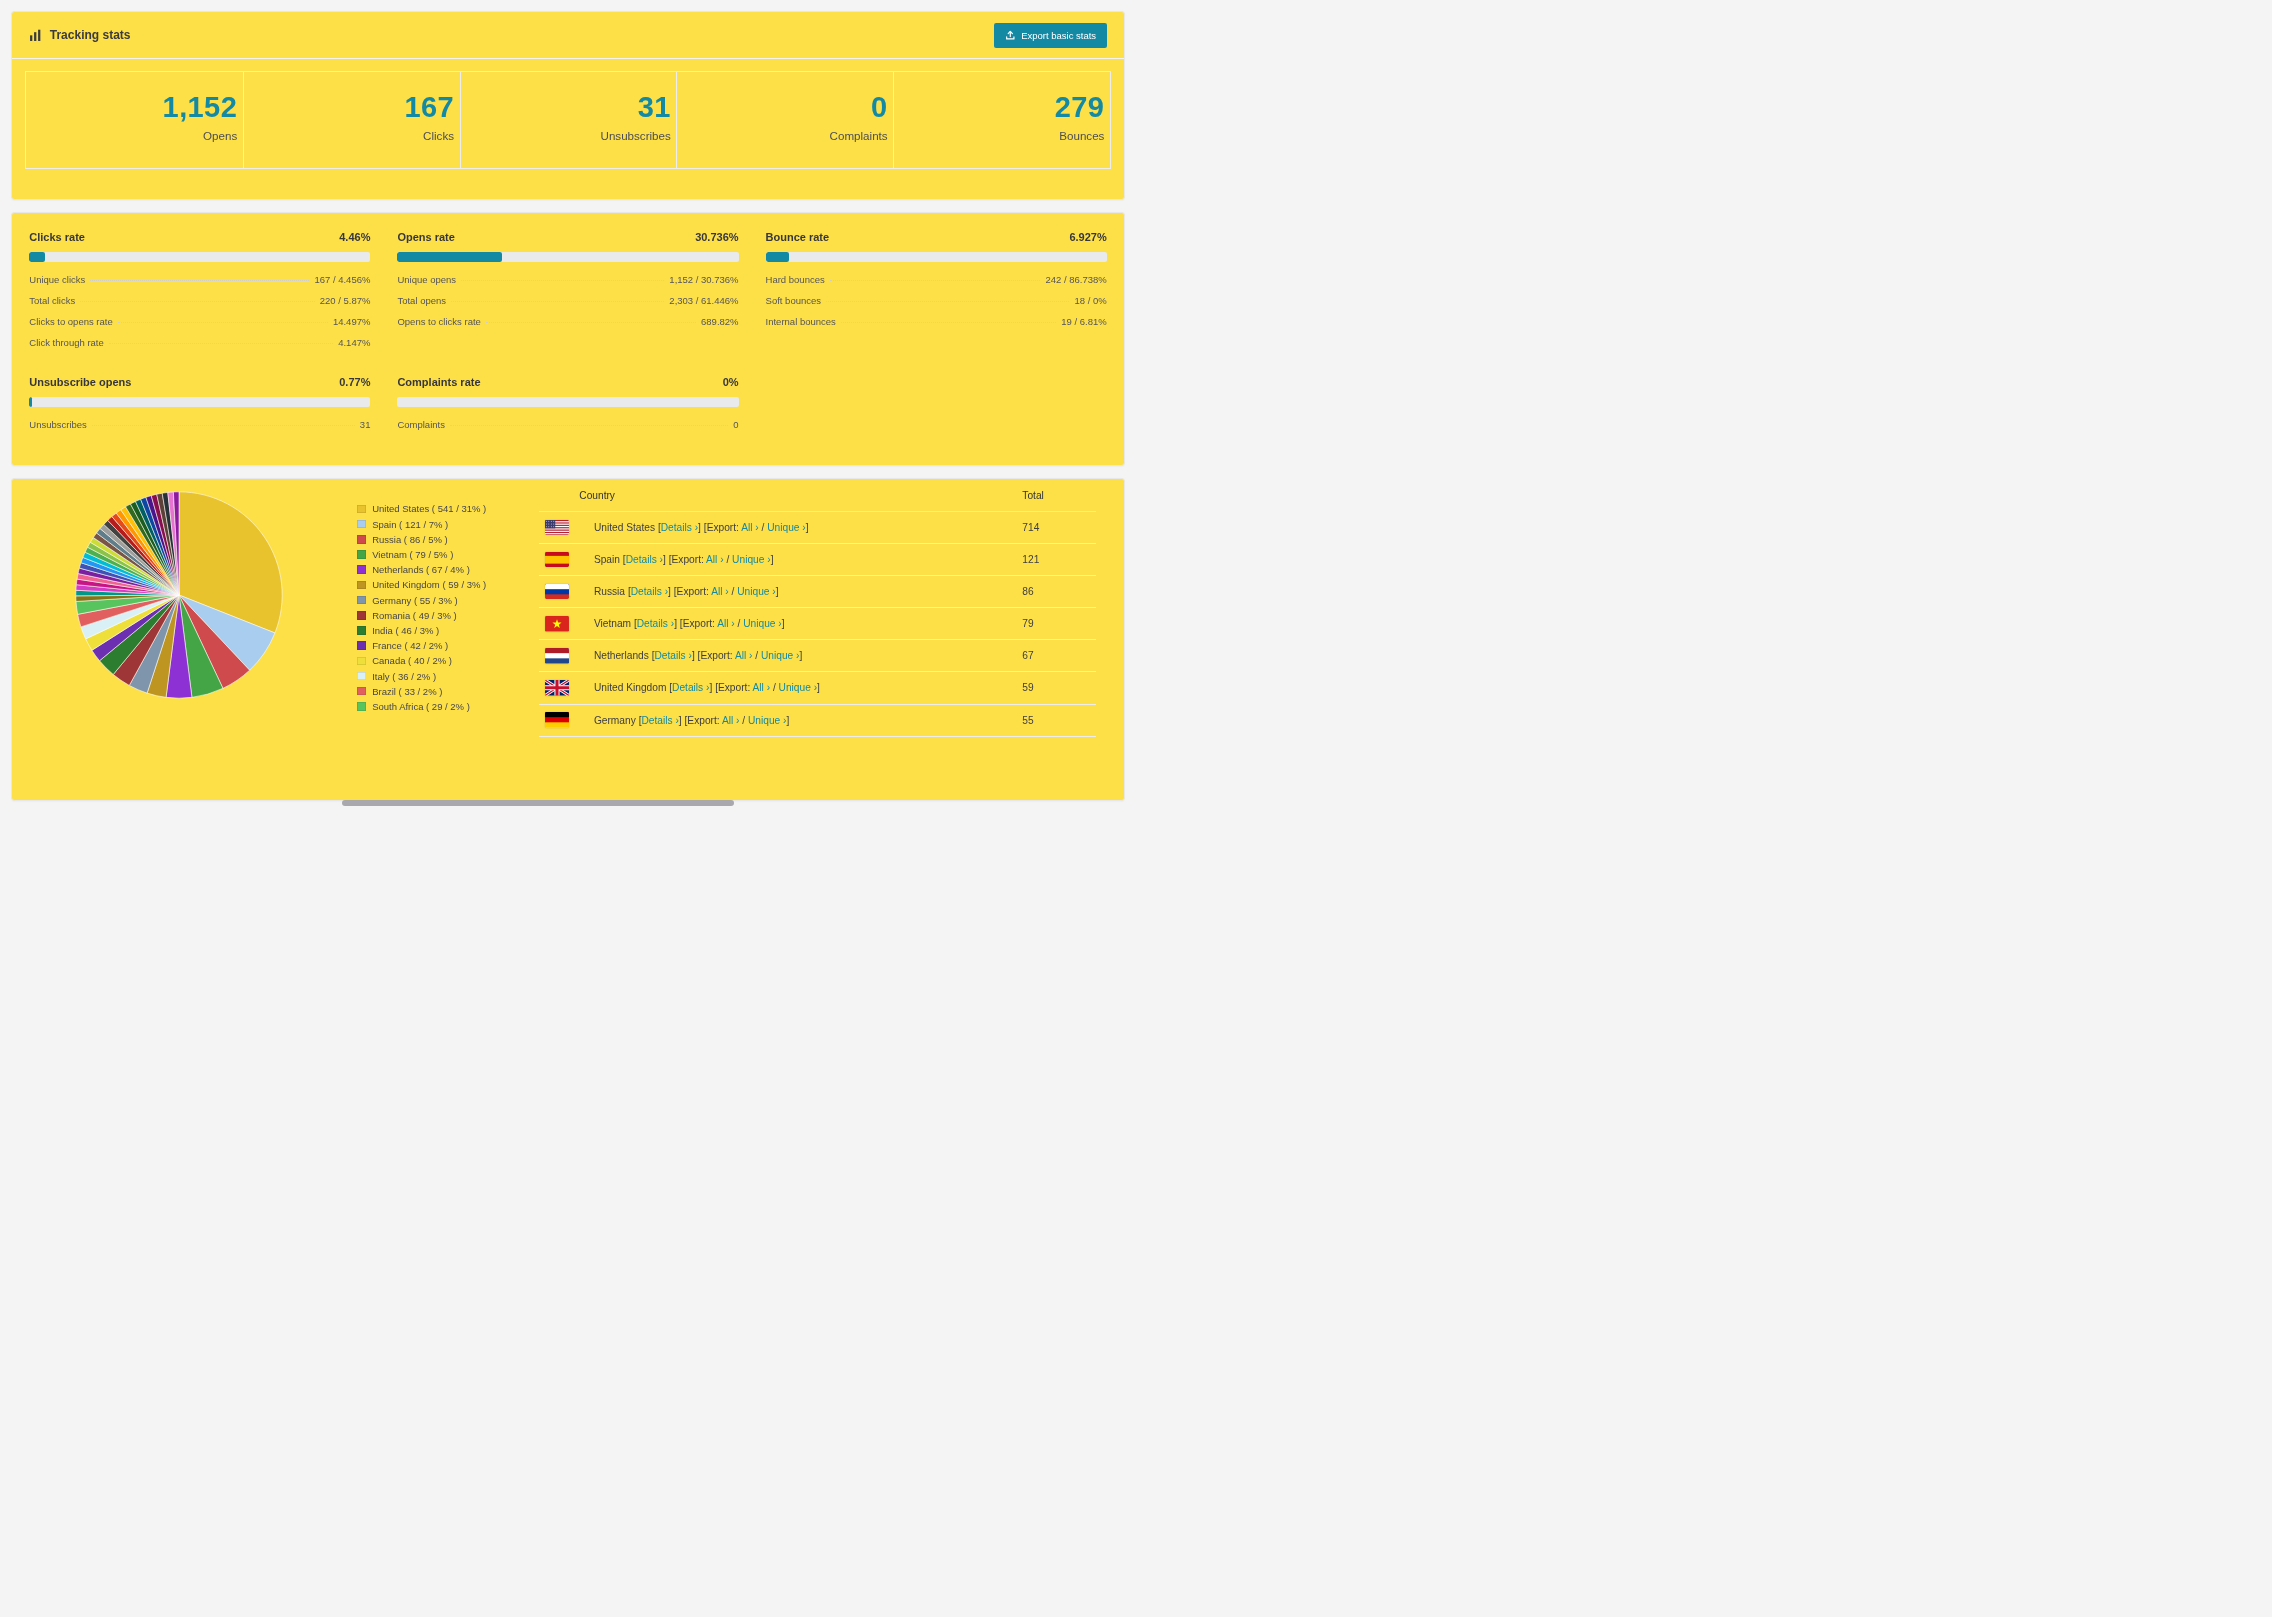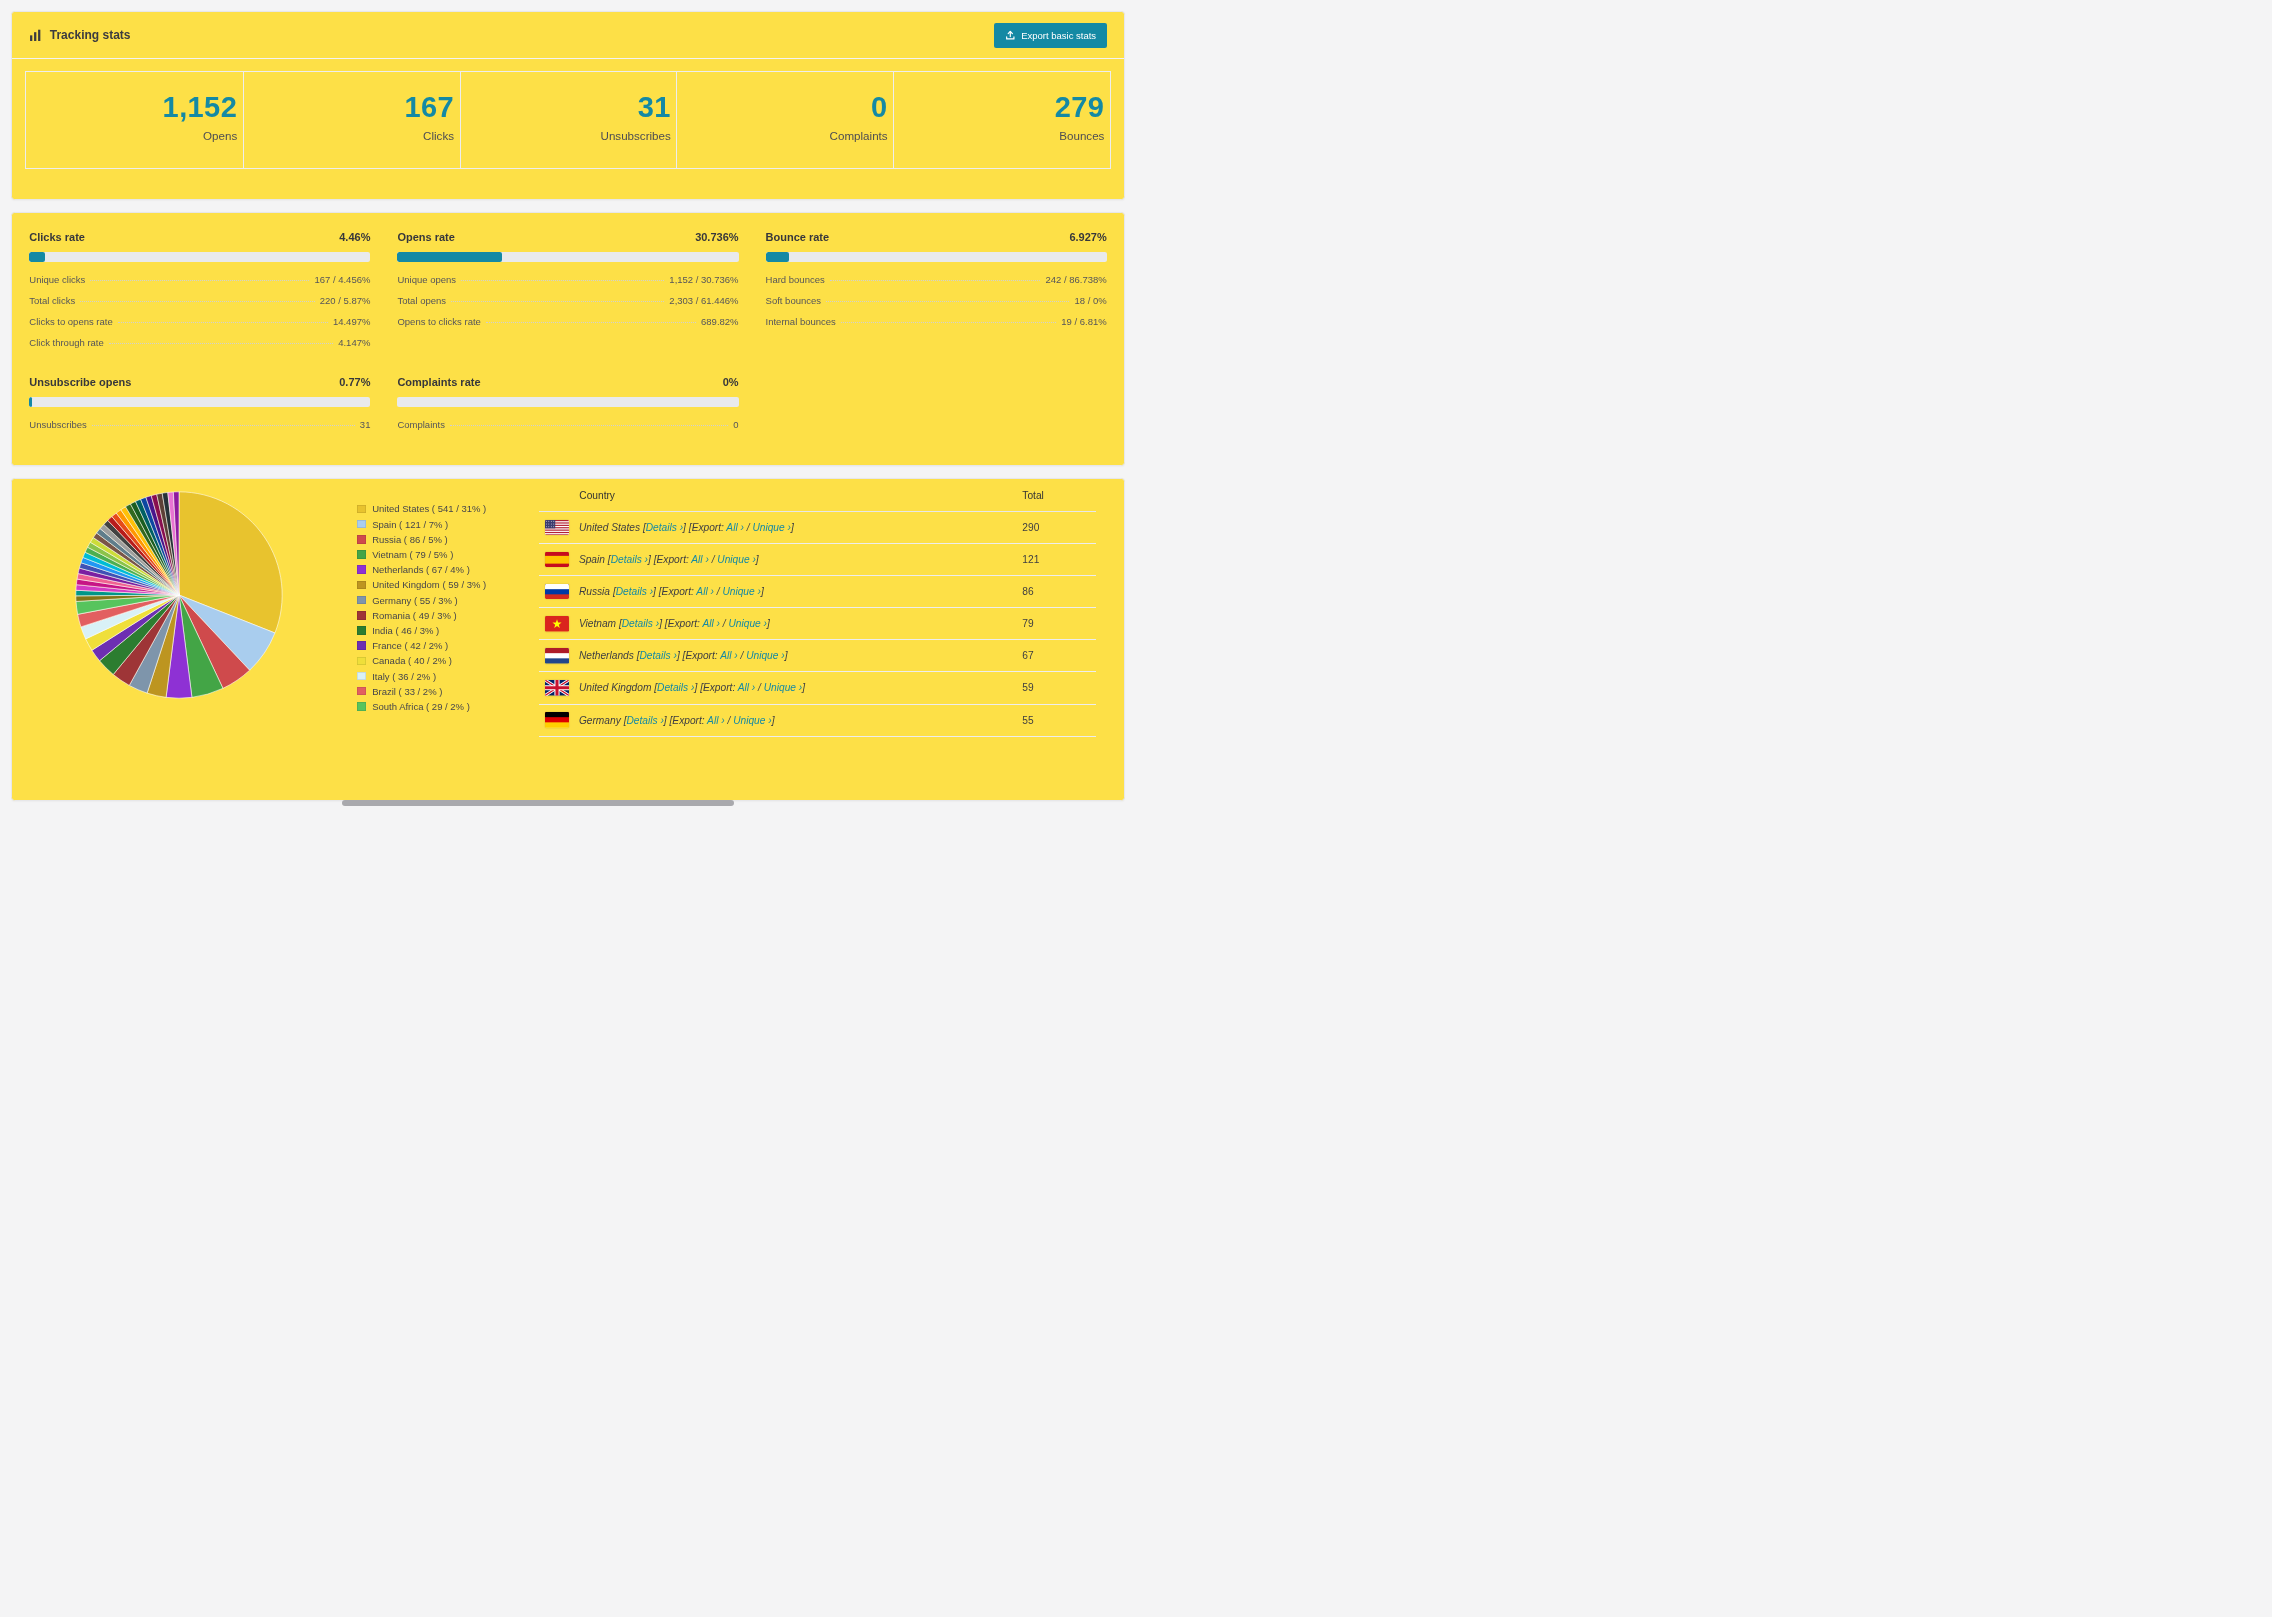--- a/index.html
+++ b/index.html
@@ -39,21 +39,21 @@
   .legend { margin: 12.7px 0 0 40px; }
   .legend-item { display: flex; align-items: center; gap: 6.4px; padding: 2.1px 0; font-size: 9.5px; color: #46464b; white-space: nowrap; }
   .swatch { width: 8.5px; height: 8.5px; flex: none; box-shadow: inset 0 0 0 0.7px rgba(0,0,0,.12); }
 
   .geo-table-wrap { flex: 1; }
   .geo-table { width: 100%; border-collapse: collapse; }
   .geo-table th { text-align: left; font-weight: 400; font-size: 10.2px; color: #333; padding: 11.3px 5.6px 10px; border-bottom: 0.7px solid #e7e7e9; }
   .geo-table th.country-col { padding-left: 40px; }
   .geo-table td { padding: 7.8px 5.6px; border-bottom: 0.7px solid #ededee; font-size: 10.2px; color: #3d3d42; }
   .total-col { width: 79px; }
-  .country-cell-inner { display: flex; align-items: center; gap: 10px; font-style: italic; }
+  .country-cell-inner { display: flex; align-items: center; gap: 25px; }
   .flag { width: 24px; height: 15.5px; border-radius: 1.4px; overflow: hidden; flex: none; box-shadow: 0 0 1.4px rgba(0,0,0,.25); }
   .flag svg { display: block; }
   .lnk { color: var(--accent); cursor: pointer; text-decoration: none; }
   .br { color: #3d3d42; }
 
   .scroll-thumb { position: absolute; left: 342px; top: 800px; width: 392px; height: 6.4px; border-radius: 3.5px; background: #a9a9ad; }
 </style>
 </head>
 <body style="--accent: #1489a4;">
 
@@ -363,21 +363,21 @@
                       <circle cx="8.9" cy="9.6" r="0.7" fill="#fff"></circle>
                       <circle cx="12.4" cy="9.6" r="0.7" fill="#fff"></circle>
                     </svg>
                   </span>
         <span>United States
           <span class="br">[</span><a class="lnk">Details ›</a><span class="br">]</span>
           <span class="br">[Export: </span><a class="lnk">All ›</a><span class="br"> / </span><a class="lnk">Unique ›</a><span class="br">]</span>
         </span>
       </div>
     </td>
-    <td>290</td>
+    <td>714</td>
             </tr>
             <tr>
     <td>
       <div class="country-cell-inner">
         <span class="flag">
                     <svg width="24" height="15.5" viewBox="0 0 34 22">
                       <rect width="34" height="22" fill="#c60b1e"></rect>
                       <rect y="5.5" width="34" height="11" fill="#ffc400"></rect>
                     </svg>
                   </span>

